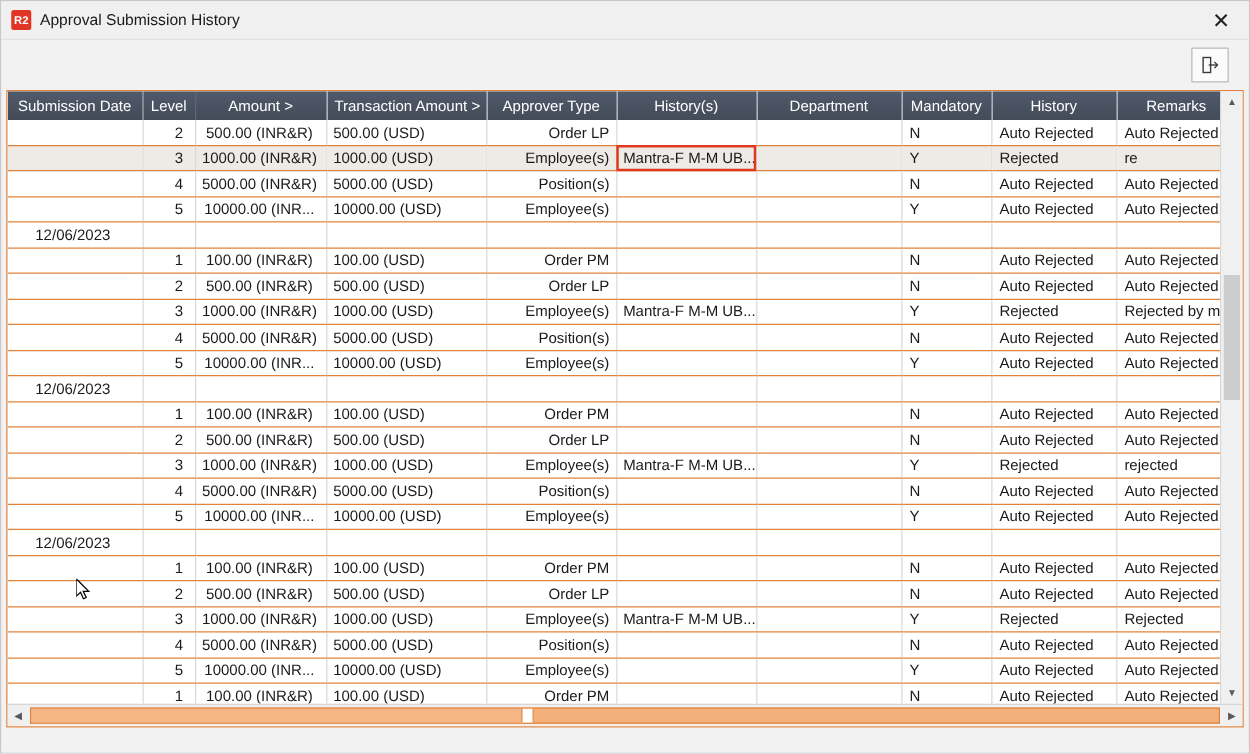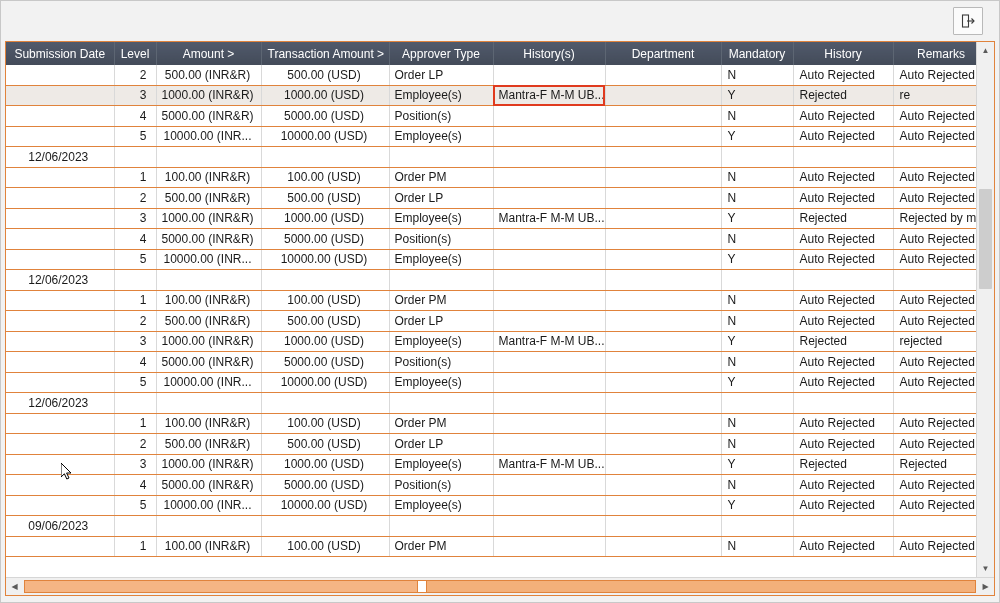--- a/index.html
+++ b/index.html
@@ -80,21 +80,21 @@
     height: 26px;
     border: 1px solid #b9b9b9;
     background: #fbfbfb;
     display: flex;
     align-items: center;
     justify-content: center;
     border-radius: 1px;
   }
   
   .grid-wrap {
-    margin: 0 4px 2px 4px;
+    margin: 0 4px 16px 4px;
     border: 1px solid #e0833c;
     flex: 1 1 auto;
     display: flex;
     flex-direction: column;
     background: #ffffff;
     overflow: hidden;
   }
   .grid-body-row {
     display: flex;
     flex: 1 1 auto;
@@ -135,22 +135,22 @@
     font-size: 12px;
     white-space: nowrap;
     overflow: hidden;
     background: #ffffff;
     color: #1a1a1a;
   }
   tbody tr.selected td { background: #eeeae6; }
   td.c-date  { text-align: center; padding-right: 8px;}
   td.c-level { text-align: right; padding-right: 9px;}
   td.c-amt   { text-align: center; padding-right: 7px;}
-  td.c-tamt  { text-align: center; padding-right: 7px;}
-  td.c-type  { text-align: left; }
+  td.c-tamt  { text-align: left; padding-right: 7px;}
+  td.c-type  { text-align: right; }
   td.c-appr  { text-align: left; }
   td.c-dept  { text-align: left; }
   td.c-mand  { text-align: left; padding-left: 6px;}
   td.c-stat  { text-align: left; padding-left: 6px;}
   td.c-rem   { text-align: left; padding-left: 6px;}
   td.focus-cell {
     outline: 2px solid #e03a1e;
     outline-offset: -2px;
     background: #ffffff;
   }
@@ -248,20 +248,26 @@
     height: 4px;
     background: #f2f2f2;
     flex: 0 0 auto;
   }
 </style>
 </head>
 <body>
 
 <div class="window">
 
+  <div class="titlebar">
+    <div class="app-icon">R2</div>
+    <div class="title-text">Approval Submission History</div>
+    <div class="title-spacer"></div>
+    <div class="close-btn">✕</div>
+  </div>
 
   <div class="toolbar">
     <div class="tool-btn">
       <svg width="16" height="16" viewBox="0 0 16 16" aria-hidden="true">
         <rect x="2.5" y="2" width="6" height="12" fill="none" stroke="#3a3a3a" stroke-width="1.1"></rect>
         <path d="M7 8 H14" stroke="#3a3a3a" stroke-width="1.1" fill="none"></path>
         <path d="M11.5 5.5 L14 8 L11.5 10.5" stroke="#3a3a3a" stroke-width="1.1" fill="none"></path>
       </svg>
     </div>
   </div>
@@ -555,32 +561,20 @@
                 <td class="c-amt">10000.00 (INR...</td>
                 <td class="c-tamt">10000.00 (USD)</td>
                 <td class="c-type">Employee(s)</td>
                 <td class="c-appr"></td>
                 <td class="c-dept"></td>
                 <td class="c-mand sep-left">Y</td>
                 <td class="c-stat">Auto Rejected</td>
                 <td class="c-rem">Auto Rejected by Ma...</td>
               </tr>
               <tr>
-                <td class="c-date">09/06/2023</td>
-                <td class="c-level"></td>
-                <td class="c-amt"></td>
-                <td class="c-tamt"></td>
-                <td class="c-type"></td>
-                <td class="c-appr"></td>
-                <td class="c-dept"></td>
-                <td class="c-mand sep-left"></td>
-                <td class="c-stat"></td>
-                <td class="c-rem"></td>
-              </tr>
-              <tr>
                 <td class="c-date"></td>
                 <td class="c-level">1</td>
                 <td class="c-amt">100.00 (INR&amp;R)</td>
                 <td class="c-tamt">100.00 (USD)</td>
                 <td class="c-type">Order PM</td>
                 <td class="c-appr"></td>
                 <td class="c-dept"></td>
                 <td class="c-mand sep-left">N</td>
                 <td class="c-stat">Auto Rejected</td>
                 <td class="c-rem">Auto Rejected by Ma...</td>

